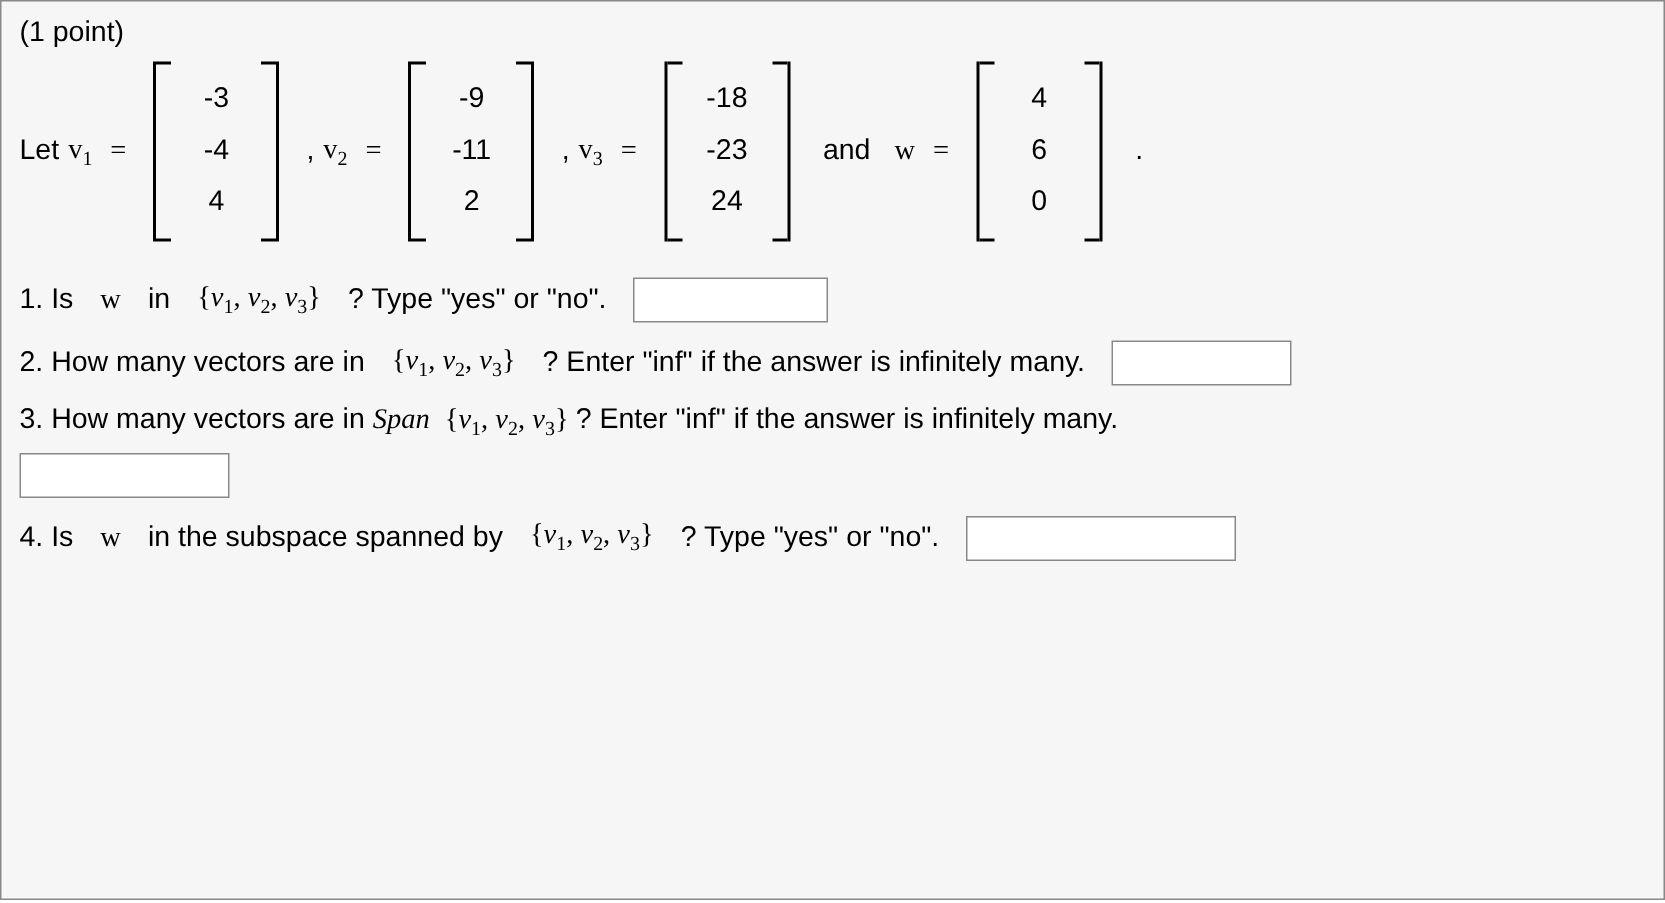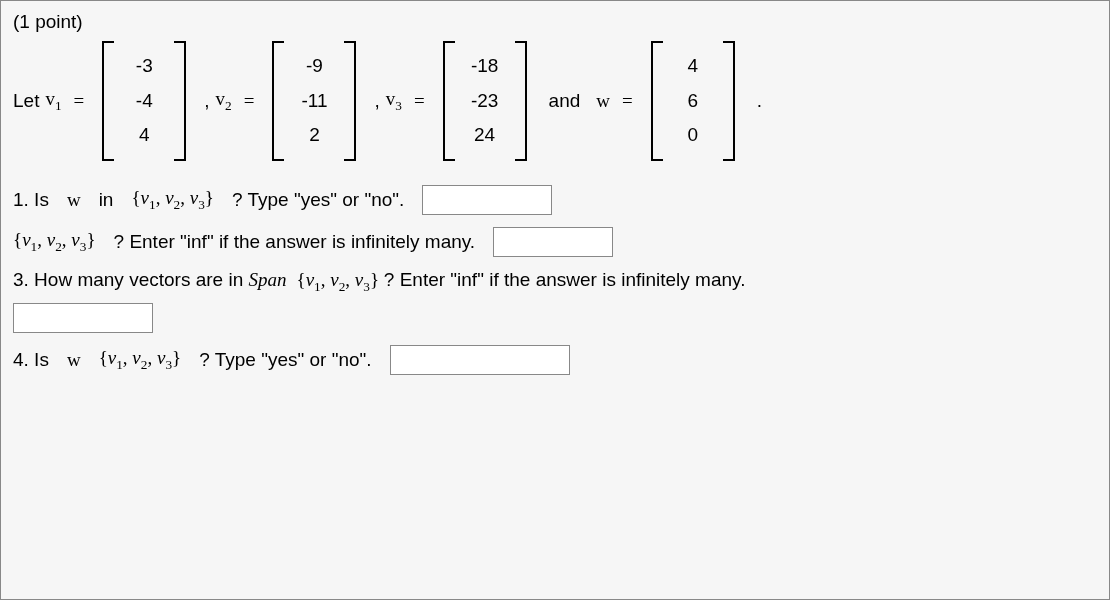--- a/index.html
+++ b/index.html
@@ -156,20 +156,21 @@
     <span class="math-i">w</span>
     <span> in </span>
     <span class="setbr">
       <span>{</span><span class="ital"><span>v</span></span><span class="sub">1</span>, <span class="ital"><span>v</span></span><span class="sub">2</span>, <span class="ital"><span>v</span></span><span class="sub">3</span><span>}</span>
     </span>
     <span>? Type "yes" or "no".</span>
     <input type="text" class="inp-sm" style="">
   </div>
 
   <div class="q">
+    <span>2. How many vectors are in </span>
     <span class="setbr">
       <span>{</span><span class="ital"><span>v</span></span><span class="sub">1</span>, <span class="ital"><span>v</span></span><span class="sub">2</span>, <span class="ital"><span>v</span></span><span class="sub">3</span><span>}</span>
     </span>
     <span>? Enter "inf" if the answer is infinitely many.</span>
     <input type="text" class="inp-md" style="">
   </div>
 
   <div class="q q3">
     <span>
       <span>3. How many vectors are in </span>
@@ -178,20 +179,21 @@
         &nbsp;<span>{</span><span class="ital"><span>v</span></span><span class="sub">1</span>, <span class="ital"><span>v</span></span><span class="sub">2</span>, <span class="ital"><span>v</span></span><span class="sub">3</span><span>}</span>
       </span>
       <span>? Enter "inf" if the answer is infinitely many.</span>
     </span>
     <div class="inp-wrap"><input type="text" class="inp-q3" style=""></div>
   </div>
 
   <div class="q">
     <span>4. Is </span>
     <span class="math-i">w</span>
+    <span> in the subspace spanned by </span>
     <span class="setbr">
       <span>{</span><span class="ital"><span>v</span></span><span class="sub">1</span>, <span class="ital"><span>v</span></span><span class="sub">2</span>, <span class="ital"><span>v</span></span><span class="sub">3</span><span>}</span>
     </span>
     <span>? Type "yes" or "no".</span>
     <input type="text" class="inp-q4" style="">
   </div>
 
 </div>
 
 </body></html>

